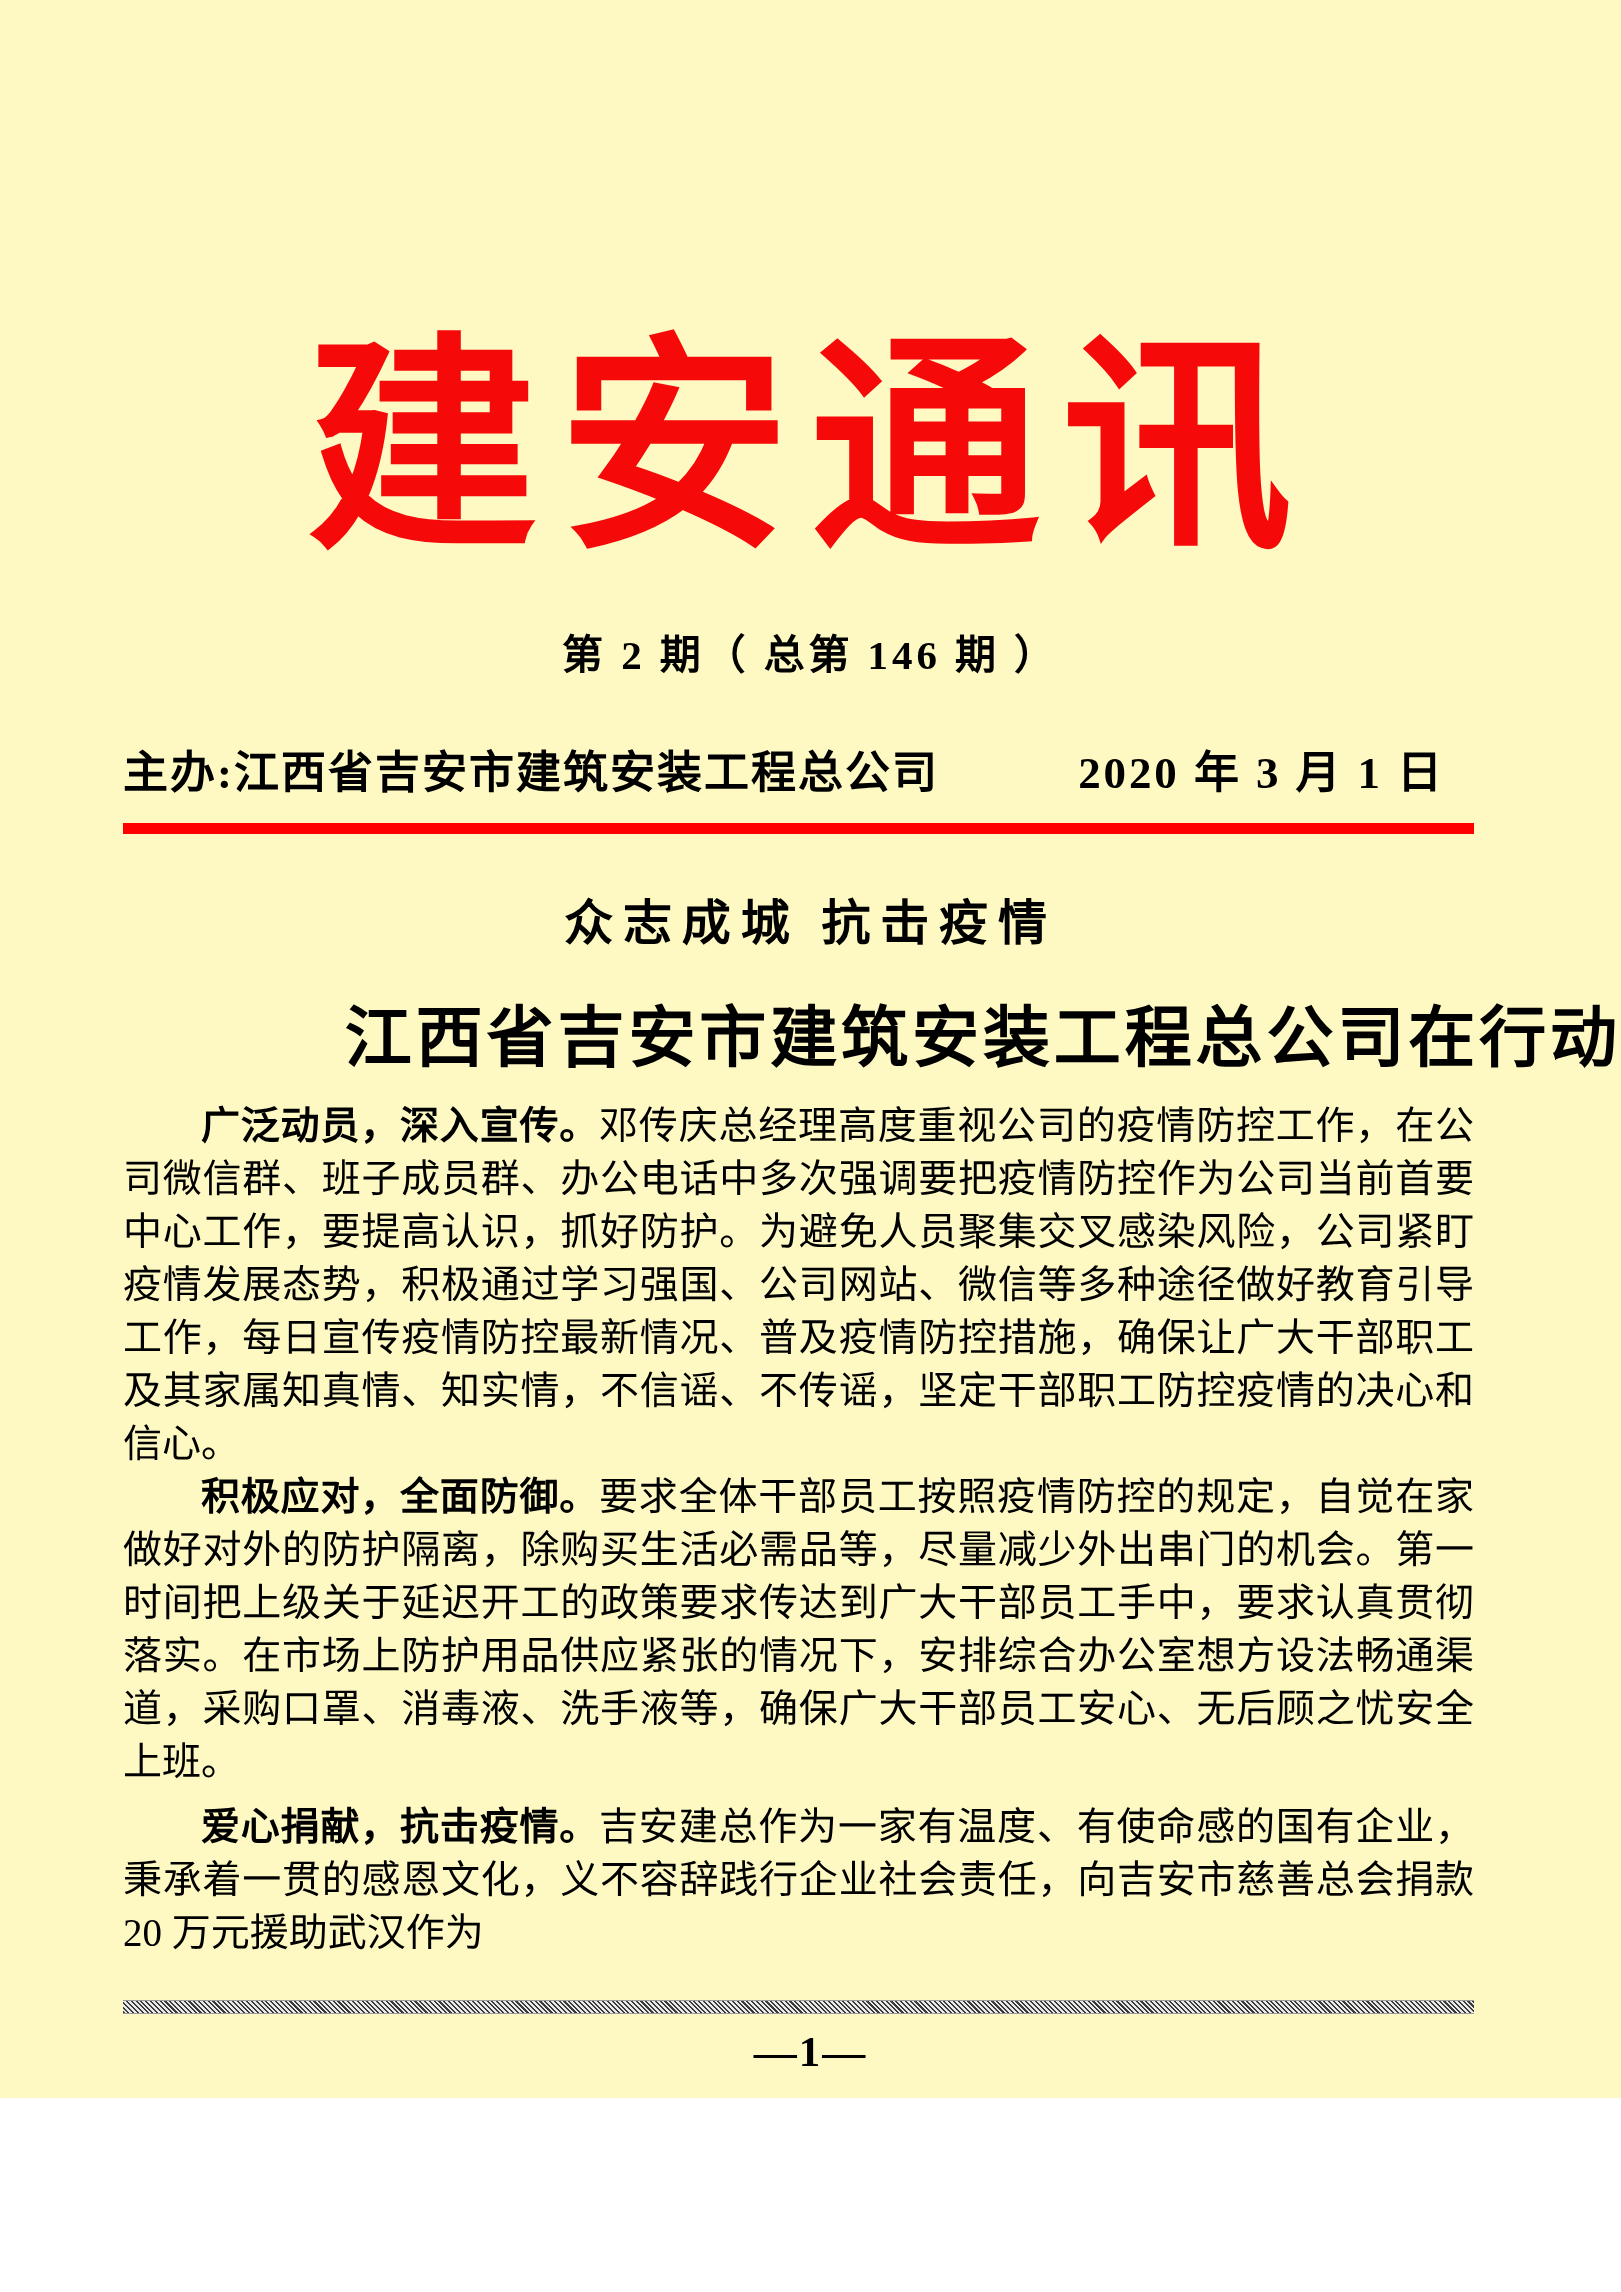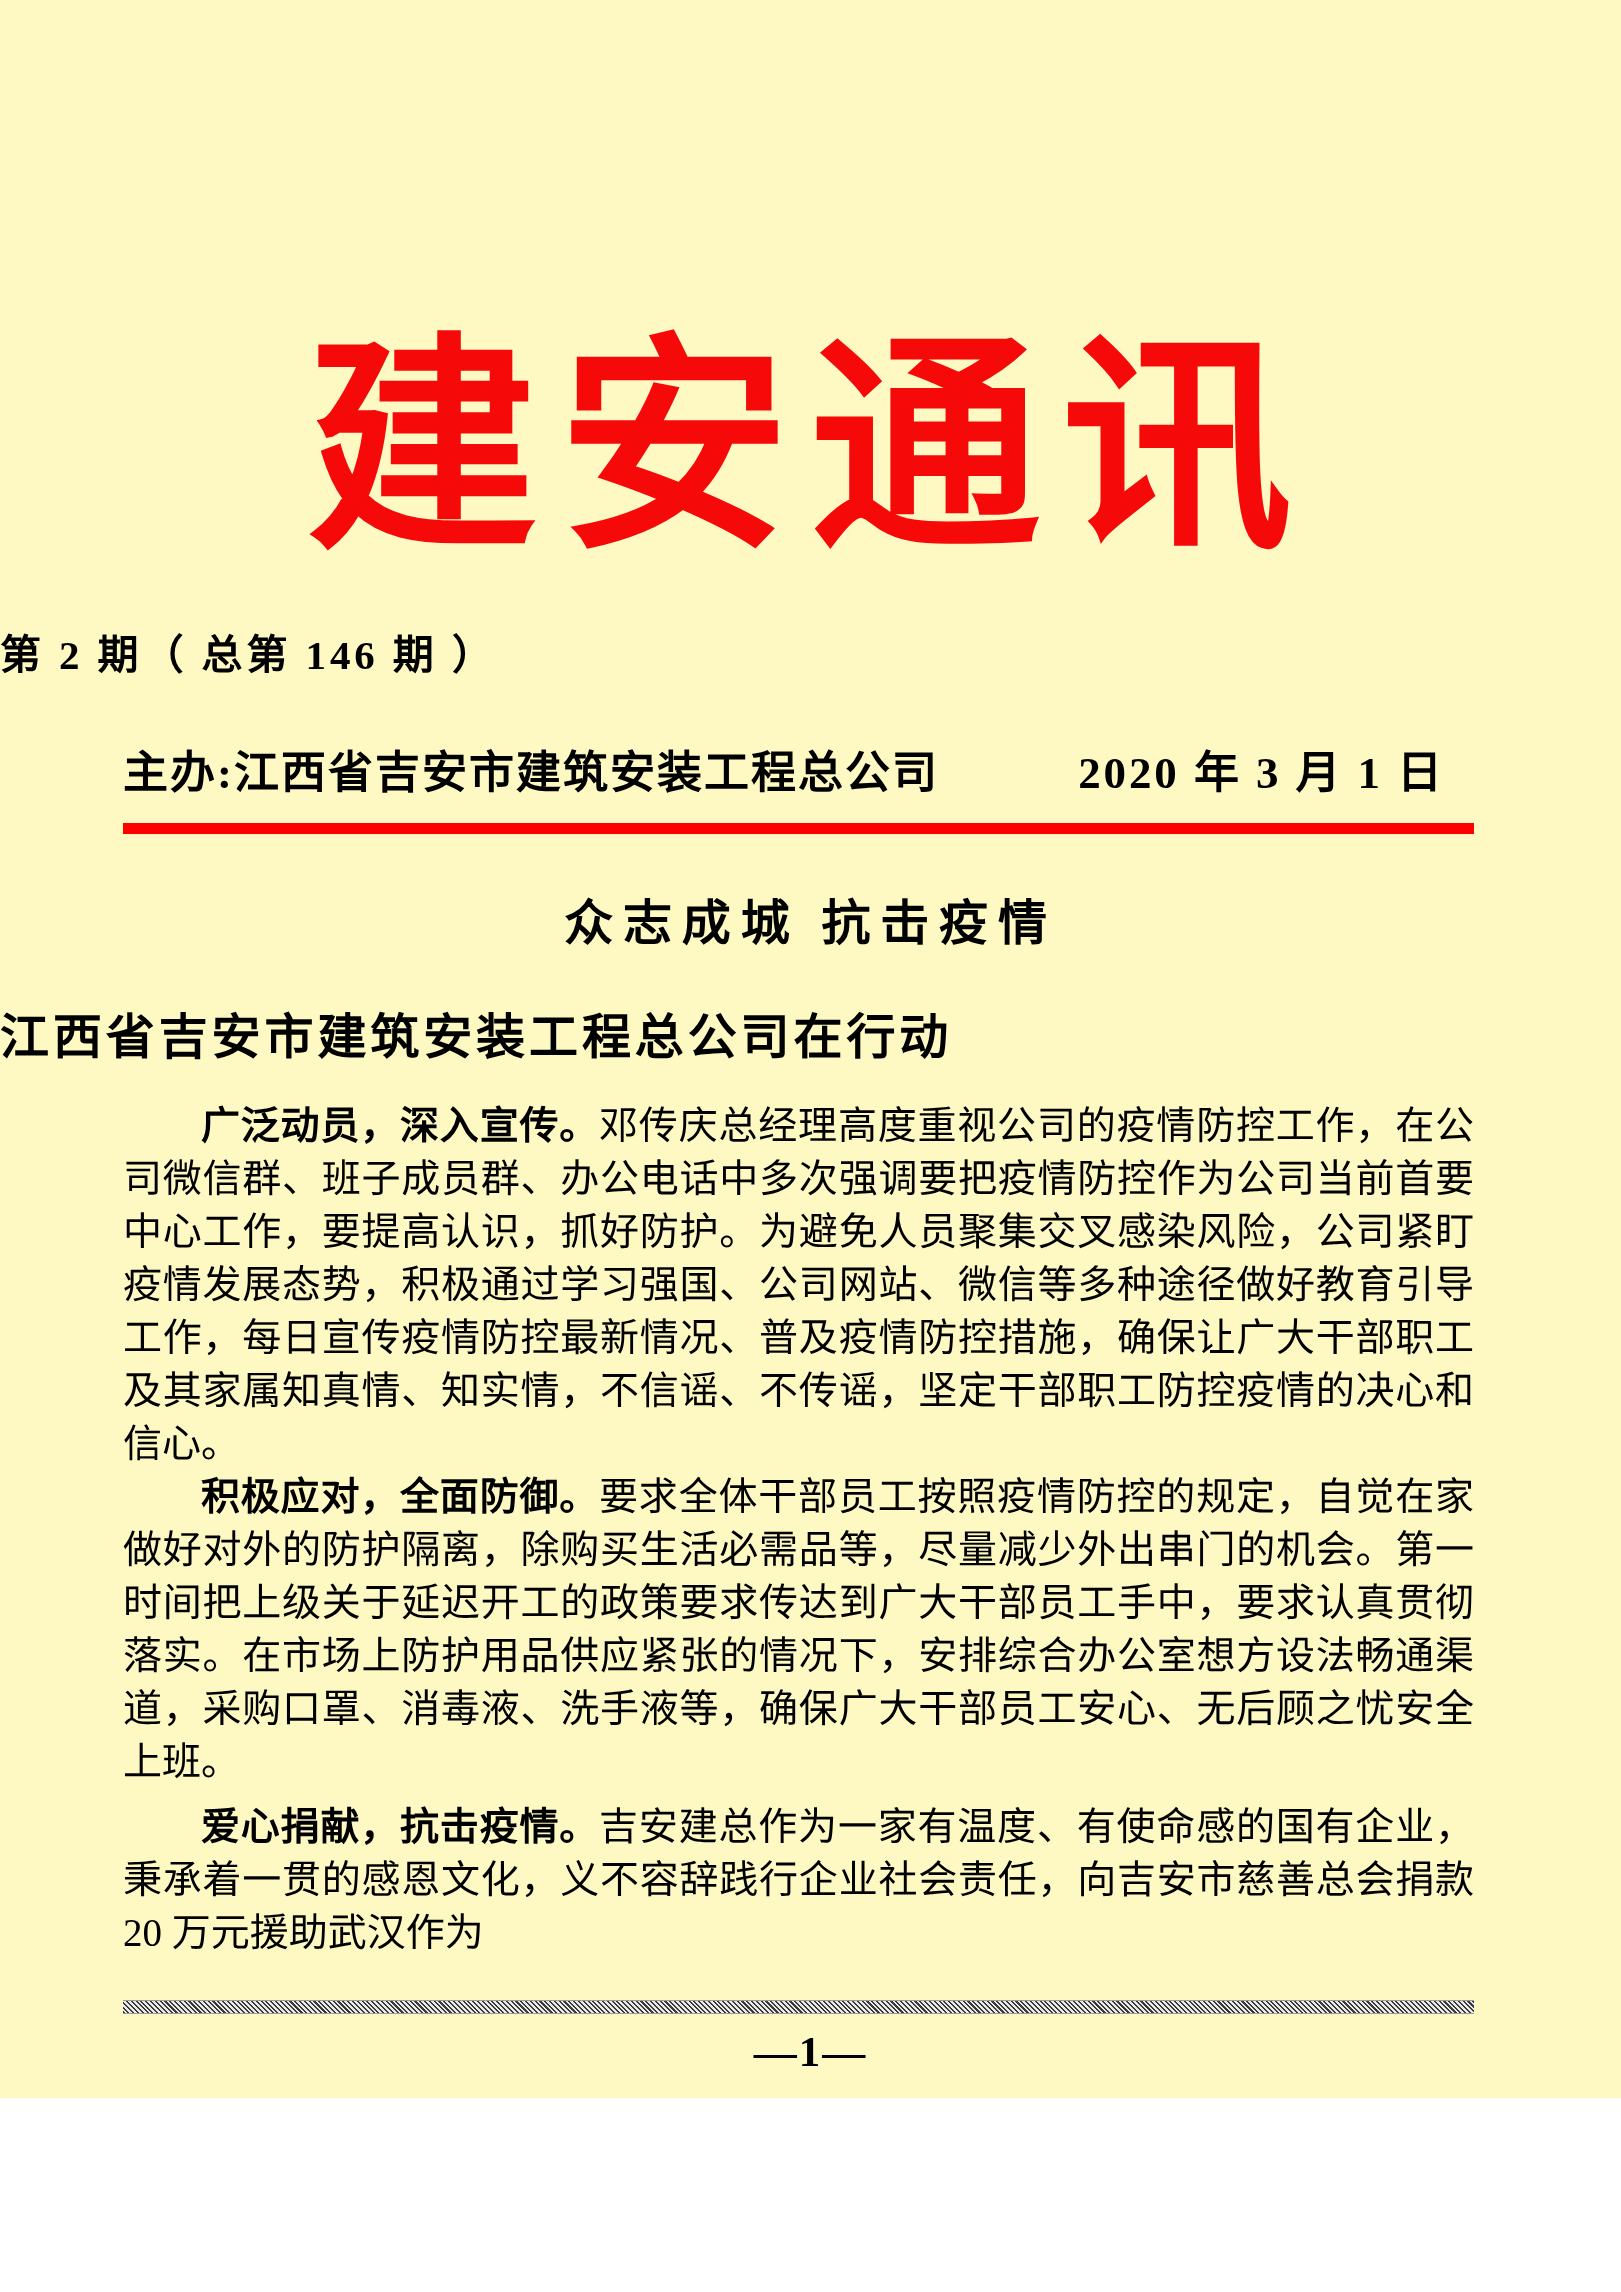--- a/index.html
+++ b/index.html
@@ -30,21 +30,21 @@
     font-family: "Liberation Sans", "DejaVu Sans", sans-serif;
     font-weight: 700;
     font-size: 230px;
     line-height: 230px;
     letter-spacing: 21.6px;
     color: #f60909;
     white-space: nowrap;
   }
   .issue-line {
     margin-top: 69px;
-    text-align: left;
+    text-align: center;
     font-weight: 700;
     font-size: 41px;
     line-height: 47px;
     letter-spacing: 3.9px;
   }
   .publisher-row {
     margin-top: 67px;
     display: flex;
     justify-content: space-between;
     align-items: baseline;
@@ -65,23 +65,23 @@
     margin-top: 53px;
     text-align: center;
     font-weight: 700;
     font-size: 49px;
     line-height: 73px;
     letter-spacing: 9.8px;
     white-space: nowrap;
   }
   .subheadline {
     margin-top: 37px;
-    text-align: left;
+    text-align: right;
     font-weight: 700;
-    font-size: 49px;
+    font-size: 67px;
     line-height: 82px;
     letter-spacing: 3.9px;
     white-space: nowrap;
   }
   
   .body-text {
     margin-top: 19.6px;
     font-size: 39px;
     line-height: 53px;
     text-align: justify;

